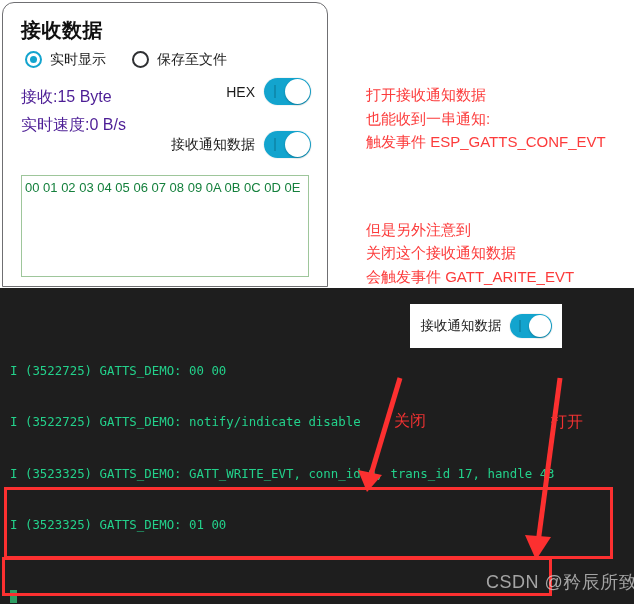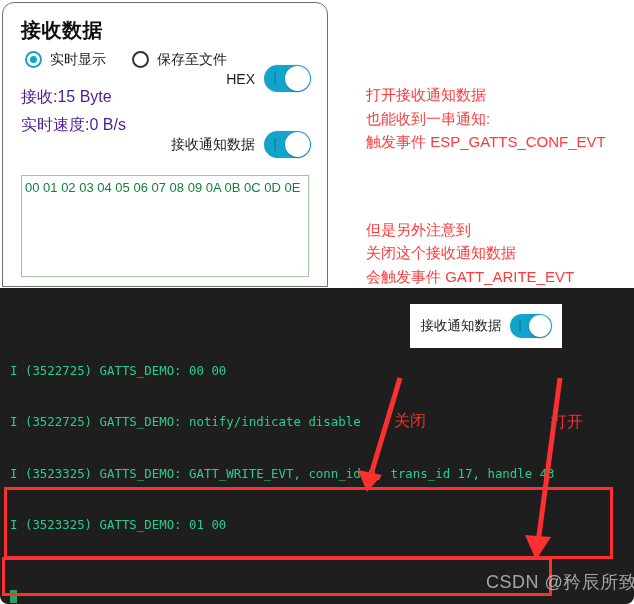--- a/index.html
+++ b/index.html
@@ -7,21 +7,20 @@
     padding: 0;
     background: #ffffff;
   }
   #root {
     position: relative;
     width: 634px;
     height: 604px;
     overflow: hidden;
     background: #ffffff;
     font-family: "Liberation Sans", "DejaVu Sans", sans-serif;
-    border-radius: 8px;
   }
 
   
   .app-panel {
     position: absolute;
     left: 2px;
     top: 2px;
     width: 326px;
     height: 285px;
     background: #ffffff;
@@ -81,21 +80,21 @@
   .info-recv { top: 84px; }
   .info-speed { top: 112px; }
 
   
   .toggle-row {
     position: absolute;
     display: flex;
     align-items: center;
     gap: 9px;
   }
-  .toggle-row.hex  { right: 16px; top: 62px; }
+  .toggle-row.hex  { right: 16px; top: 75px; }
   .toggle-row.notify { right: 16px; top: 128px; }
   .toggle-label {
     font-size: 14px;
     color: #1b1b1b;
     font-weight: 500;
   }
   .switch {
     width: 47px;
     height: 27px;
     border-radius: 14px;

